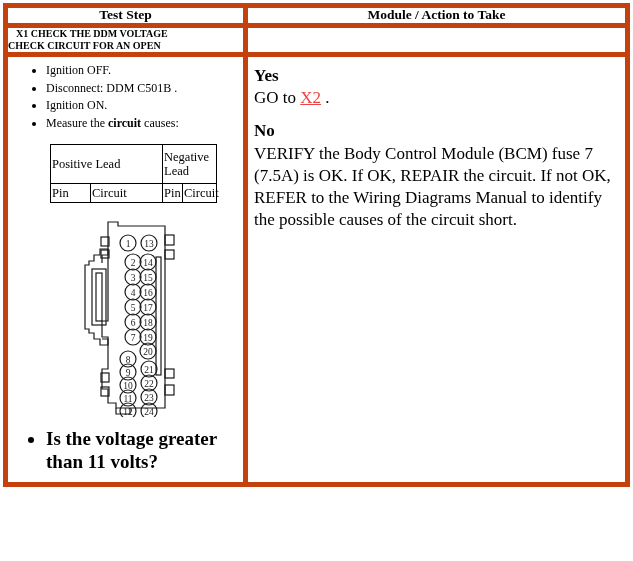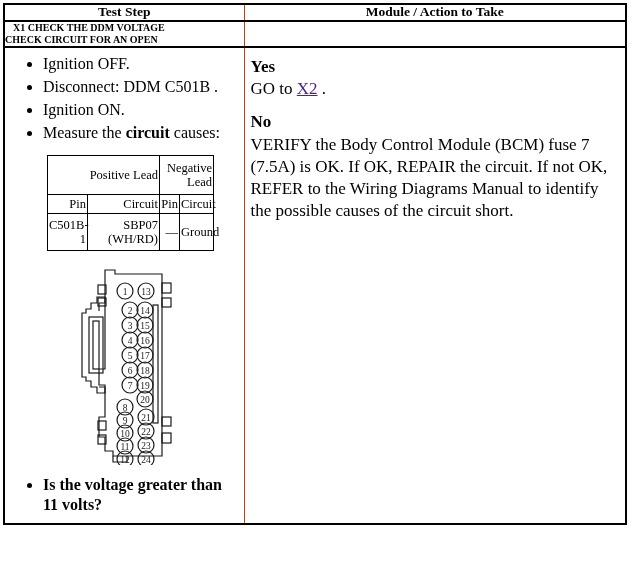--- a/index.html
+++ b/index.html
@@ -23,21 +23,21 @@
 
   table.diag {
     border-collapse: collapse;
     table-layout: fixed;
     width: 624px;
     margin: 3px 0 0 3px;
     border: 2px solid #000;
   }
   table.diag > tbody > tr > td,
   table.diag > tbody > tr > th {
-    border: 1px solid #c2410c;
+    border: 5px solid #c2410c;
     vertical-align: top;
     padding: 0;
   }
 
   col.c-step { width: 240px; }
   col.c-result { width: 382px; }
 
   .hdr-cell {
     text-align: center;
     font-weight: bold;
@@ -61,40 +61,40 @@
   .step-body {
     padding: 0 4px 2px 4px;
   }
 
   ul.steps {
     margin: 6px 0 4px 0;
     padding-left: 34px;
     list-style-type: disc;
   }
   ul.steps li {
-    font-size: 16px;
+    font-size: 12px;
     line-height: 1.30;
     margin: 2px 0 1px 0;
   }
   ul.steps li b { font-weight: bold; }
 
   
   .inner-wrap {
     margin: 12px 0 0 38px;
   }
   table.leads {
     border-collapse: collapse;
     border: 1px solid #000;
     font-size: 12.5px;
     table-layout: fixed;
     width: 166px;
   }
   table.leads td, table.leads th {
     border: 1px solid #000;
-    text-align: right;
+    text-align: left;
     vertical-align: middle;
     font-weight: normal;
     padding: 2px 1px;
     line-height: 1.12;
   }
   .w-pin1 { width: 40px; }
   .w-ckt1 { width: 72px; }
   .w-pin2 { width: 20px; }
   .w-ckt2 { width: 34px; }
   .lead-top { height: 34px; }
@@ -106,35 +106,35 @@
     text-align: left;
     padding-left: 60px;
   }
 
   ul.q-list {
     margin: 6px 0 6px 0;
     padding-left: 34px;
     list-style-type: disc;
   }
   ul.q-list li {
-    font-size: 16px;
+    font-size: 19px;
     font-weight: bold;
     line-height: 1.25;
   }
 
   .result-body {
     padding: 8px 6px 6px 6px;
     font-size: 17px;
     line-height: 1.30;
   }
   .result-body .lbl { font-weight: bold; }
   .result-body p { margin: 0; }
   .result-body .gap { height: 11px; }
   a.xlink {
-    color: #4c1d95;
+    color: #ef4444;
     text-decoration: underline;
   }
   .sep-row td { border-top: 2px solid #000 !important; }
 </style>
 </head>
 <body>
 
 <div class="page">
 
   <table class="diag">
@@ -183,32 +183,20 @@
                       <span>Negative</span><br>
                       <span>Lead</span>
                     </td>
                   </tr>
                   <tr>
                     <td>Pin</td>
                     <td>Circuit</td>
                     <td>Pin</td>
                     <td>Circuit</td>
                   </tr>
-                  <tr>
-                    <td class="lead-val">
-                      <span>C501B-</span><br>
-                      <span>1</span>
-                    </td>
-                    <td class="lead-val">
-                      <span>SBP07</span><br>
-                      <span>(WH/RD)</span>
-                    </td>
-                    <td class="lead-val">—</td>
-                    <td class="lead-val">Ground</td>
-                  </tr>
                 </tbody>
               </table>
             </div>
 
             <div class="conn-wrap">
               <svg width="120" height="200" viewBox="0 0 120 200">
                 <g fill="none" stroke="#1a1a1a" stroke-width="1.2">
 
                   <path d="M36 10 L36 5 L46 5 L46 9 L93 9 L93 191 L44 191 L44 186 L36 186 L36 172
                            L30 172 L30 152 L36 152 L36 120 L30 120 L30 104 L36 104 Z"></path>

